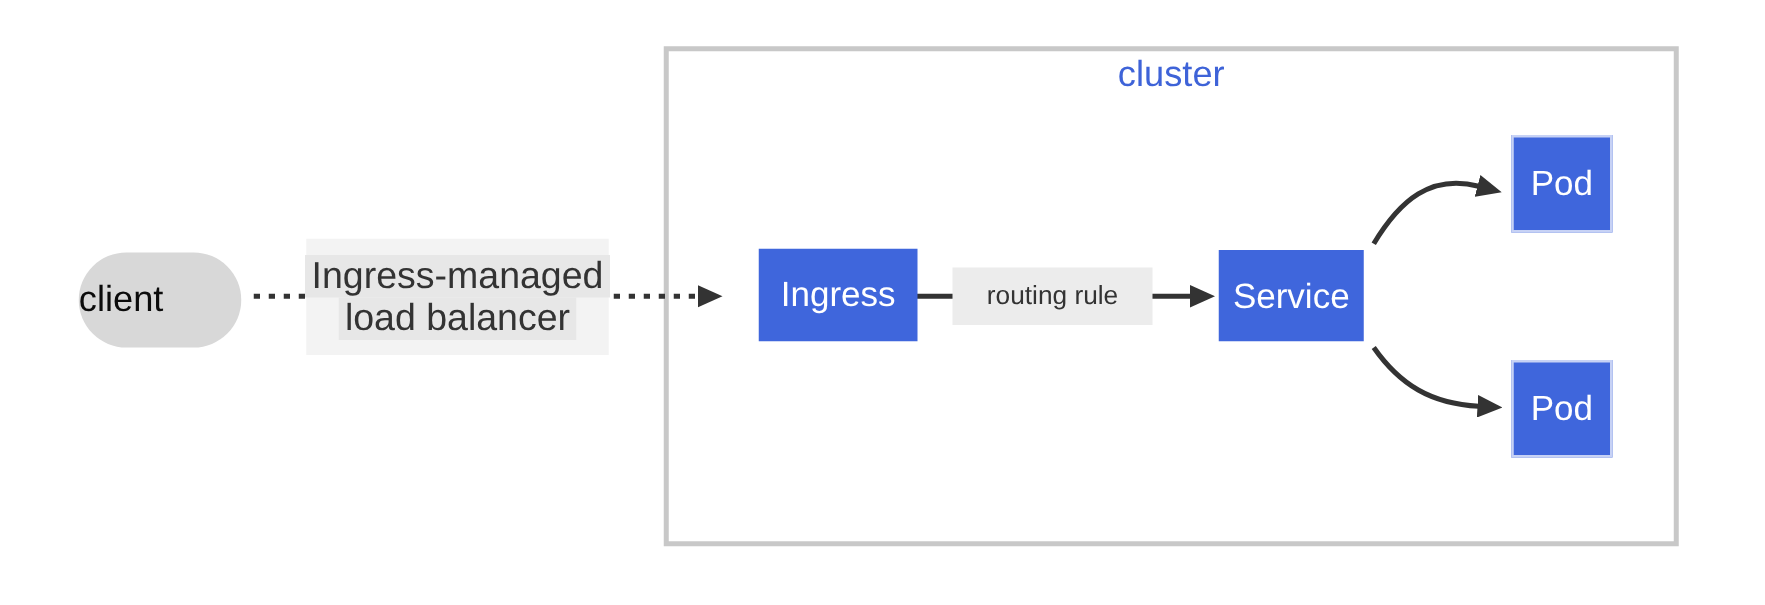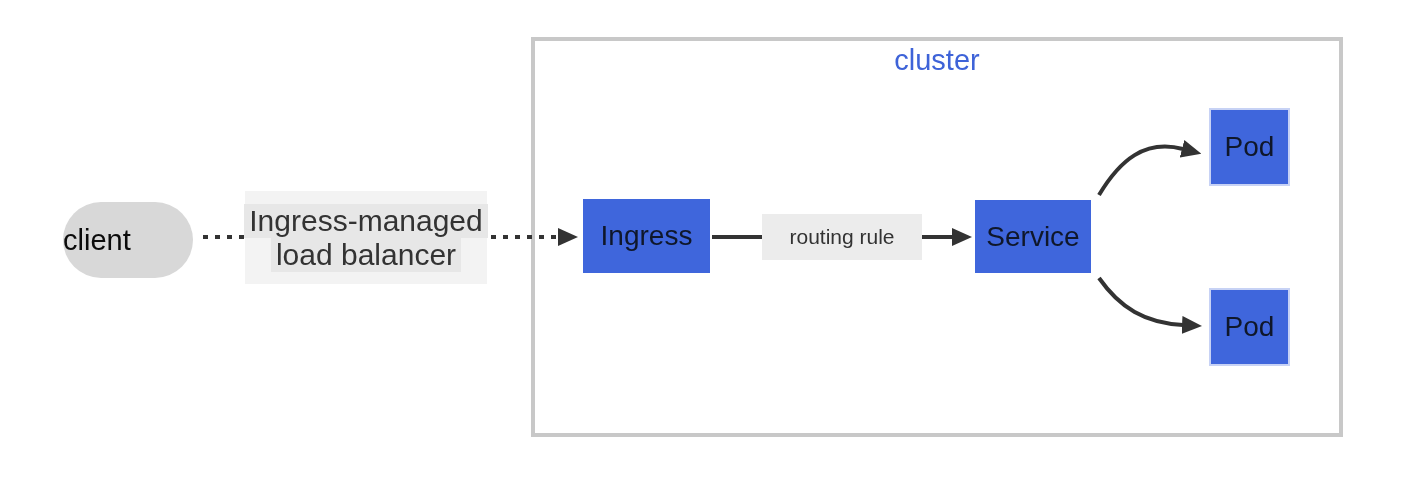--- a/index.html
+++ b/index.html
@@ -46,25 +46,25 @@
     width: 130px; height: 76px;
     background: var(--client_gray);
     border-radius: 38px;
     display: flex; align-items: center; justify-content: flex-start;
     font-size: 29px;
     color: #0b0b0b;
   }
   .node {
     position: absolute;
     background: var(--node_blue);
-    color: #0f172a;
+    color: #ffffff;
     display: flex; align-items: center; justify-content: center;
     font-size: 28px;
   }
-  .node-ingress { left: 583px; top: 199px; width: 127px; height: 74px; }
+  .node-ingress { left: 607px; top: 199px; width: 127px; height: 74px; }
   .node-service { left: 975px; top: 200px; width: 116px; height: 73px; }
   .node-pod    { left: 1209px; width: 81px; height: 78px; border: 2px solid var(--node_border_light); }
   .node-pod-top { top: 108px; }
   .node-pod-bottom { top: 288px; }
   .svg-layer {
     position: absolute; left: 0; top: 0;
     width: 1412px; height: 484px;
     pointer-events: none;
   }
   .edge-label-lb {

